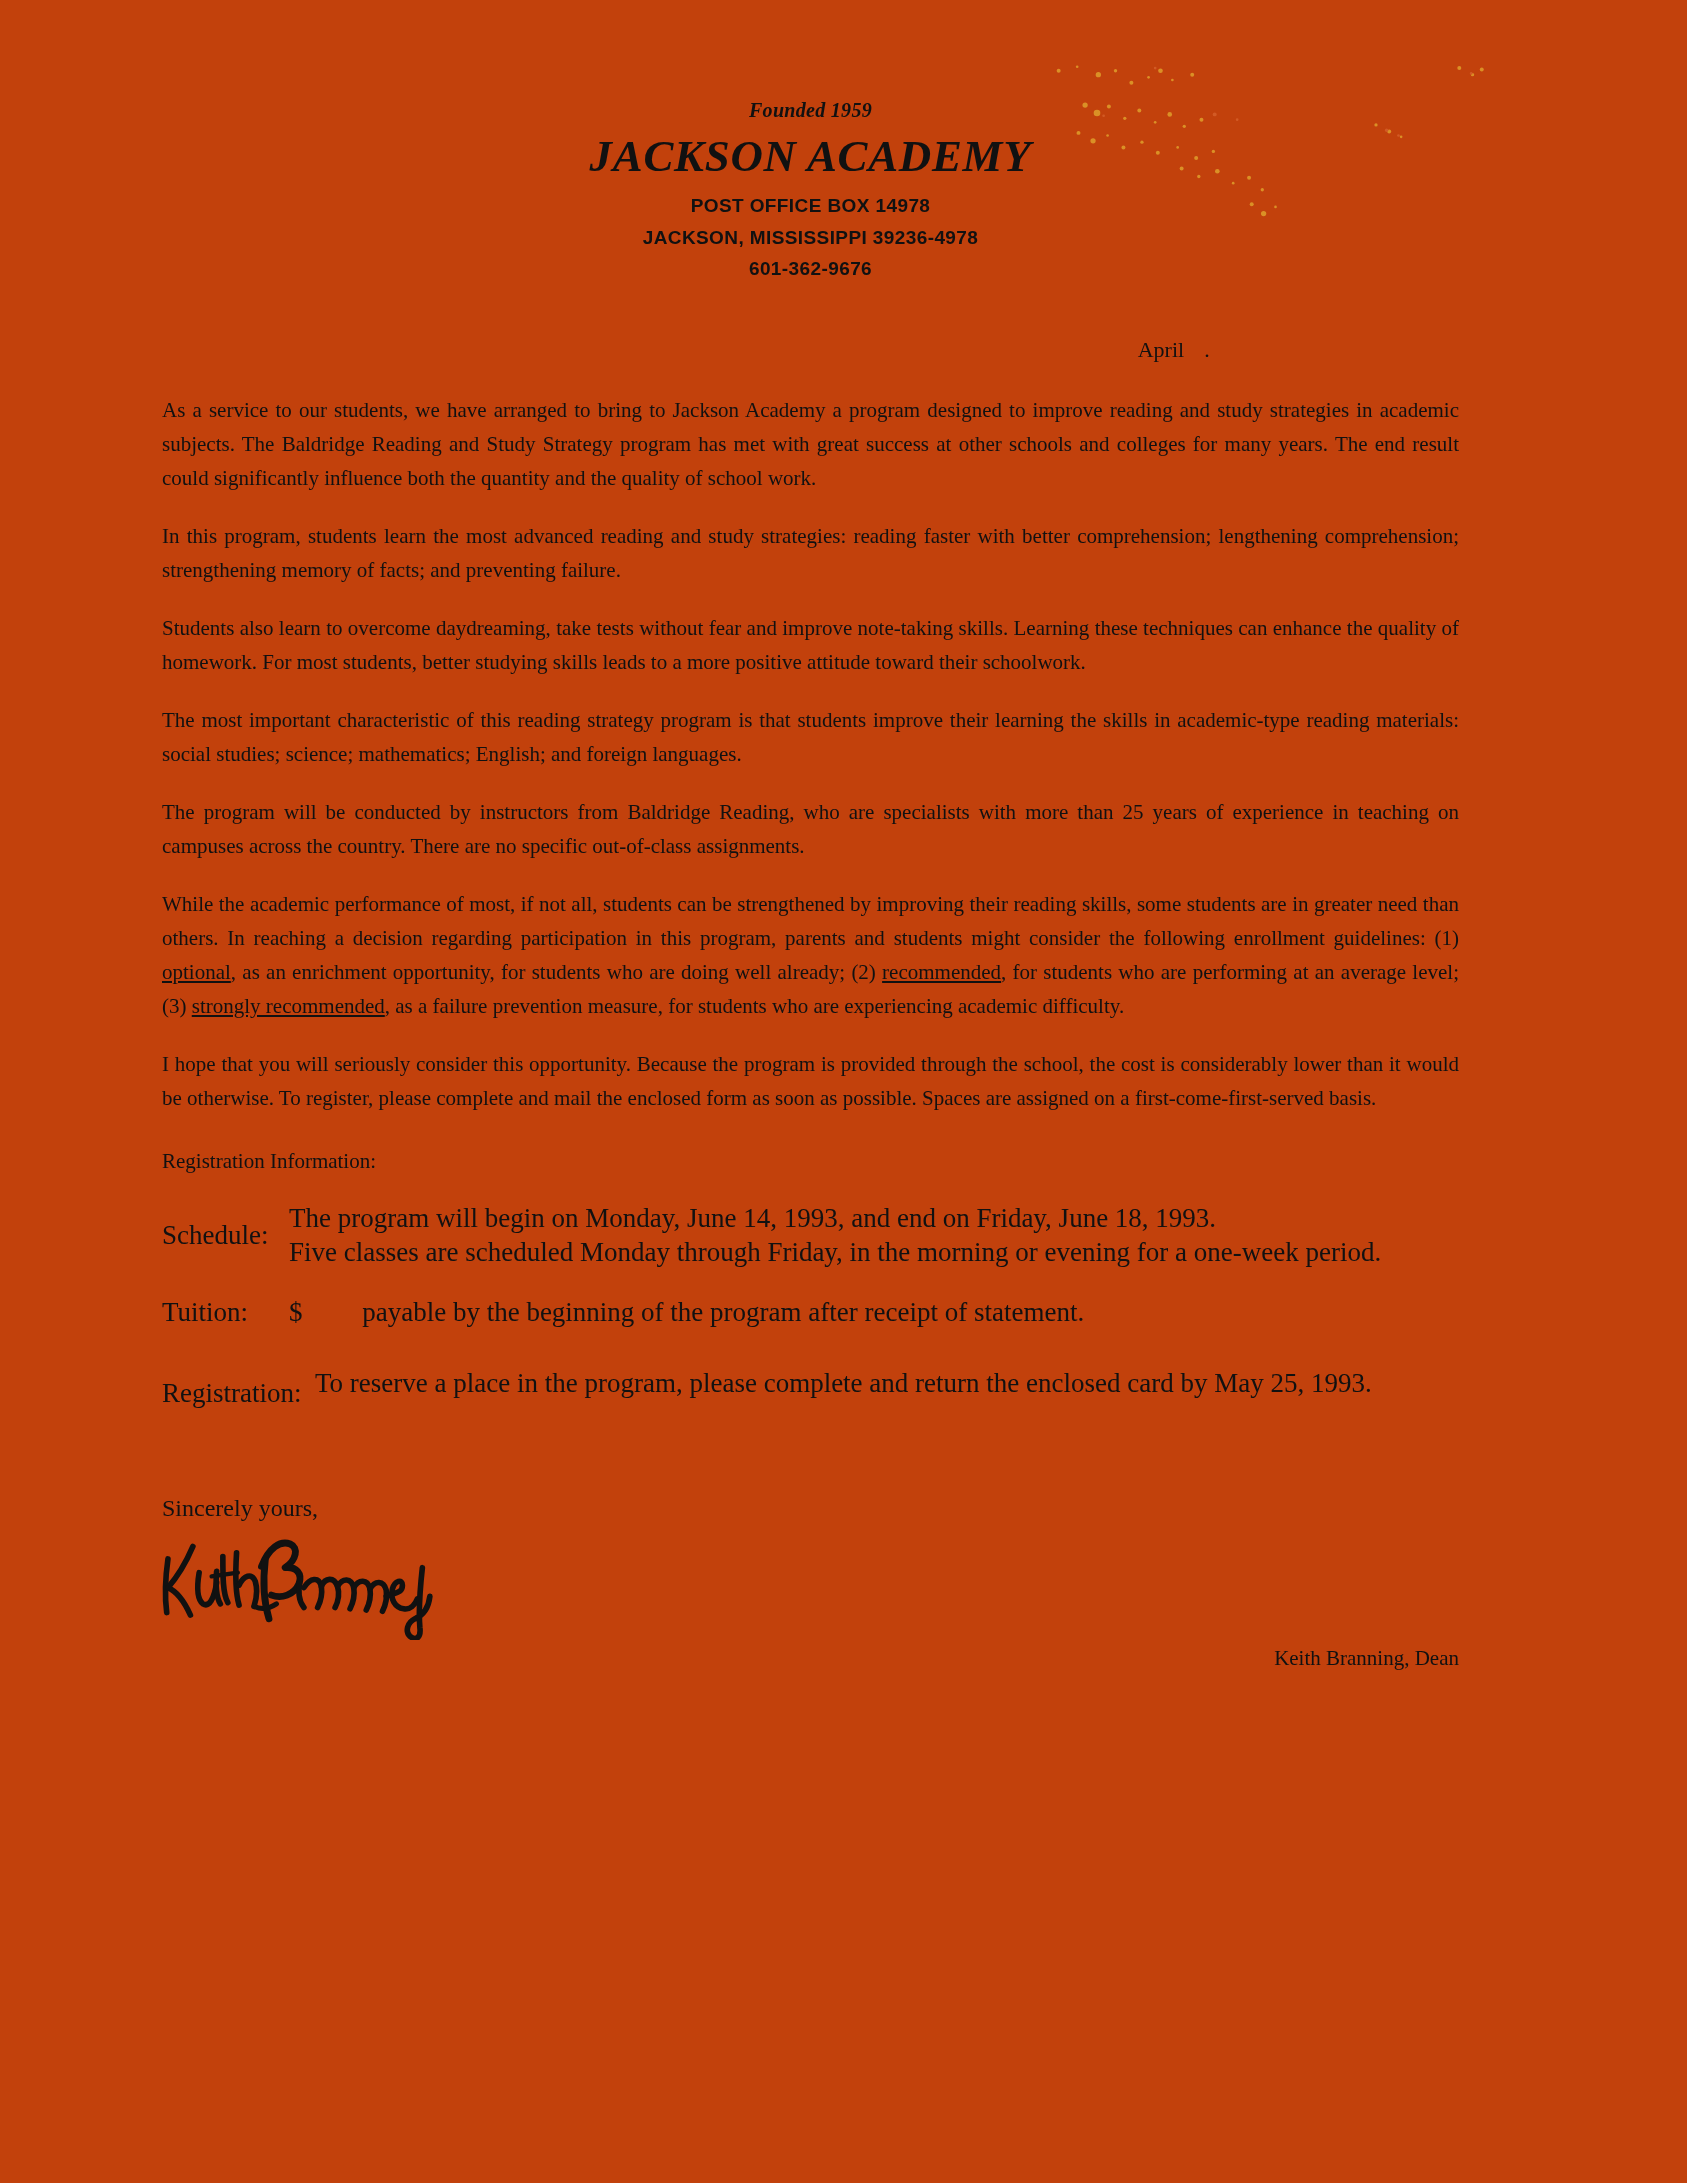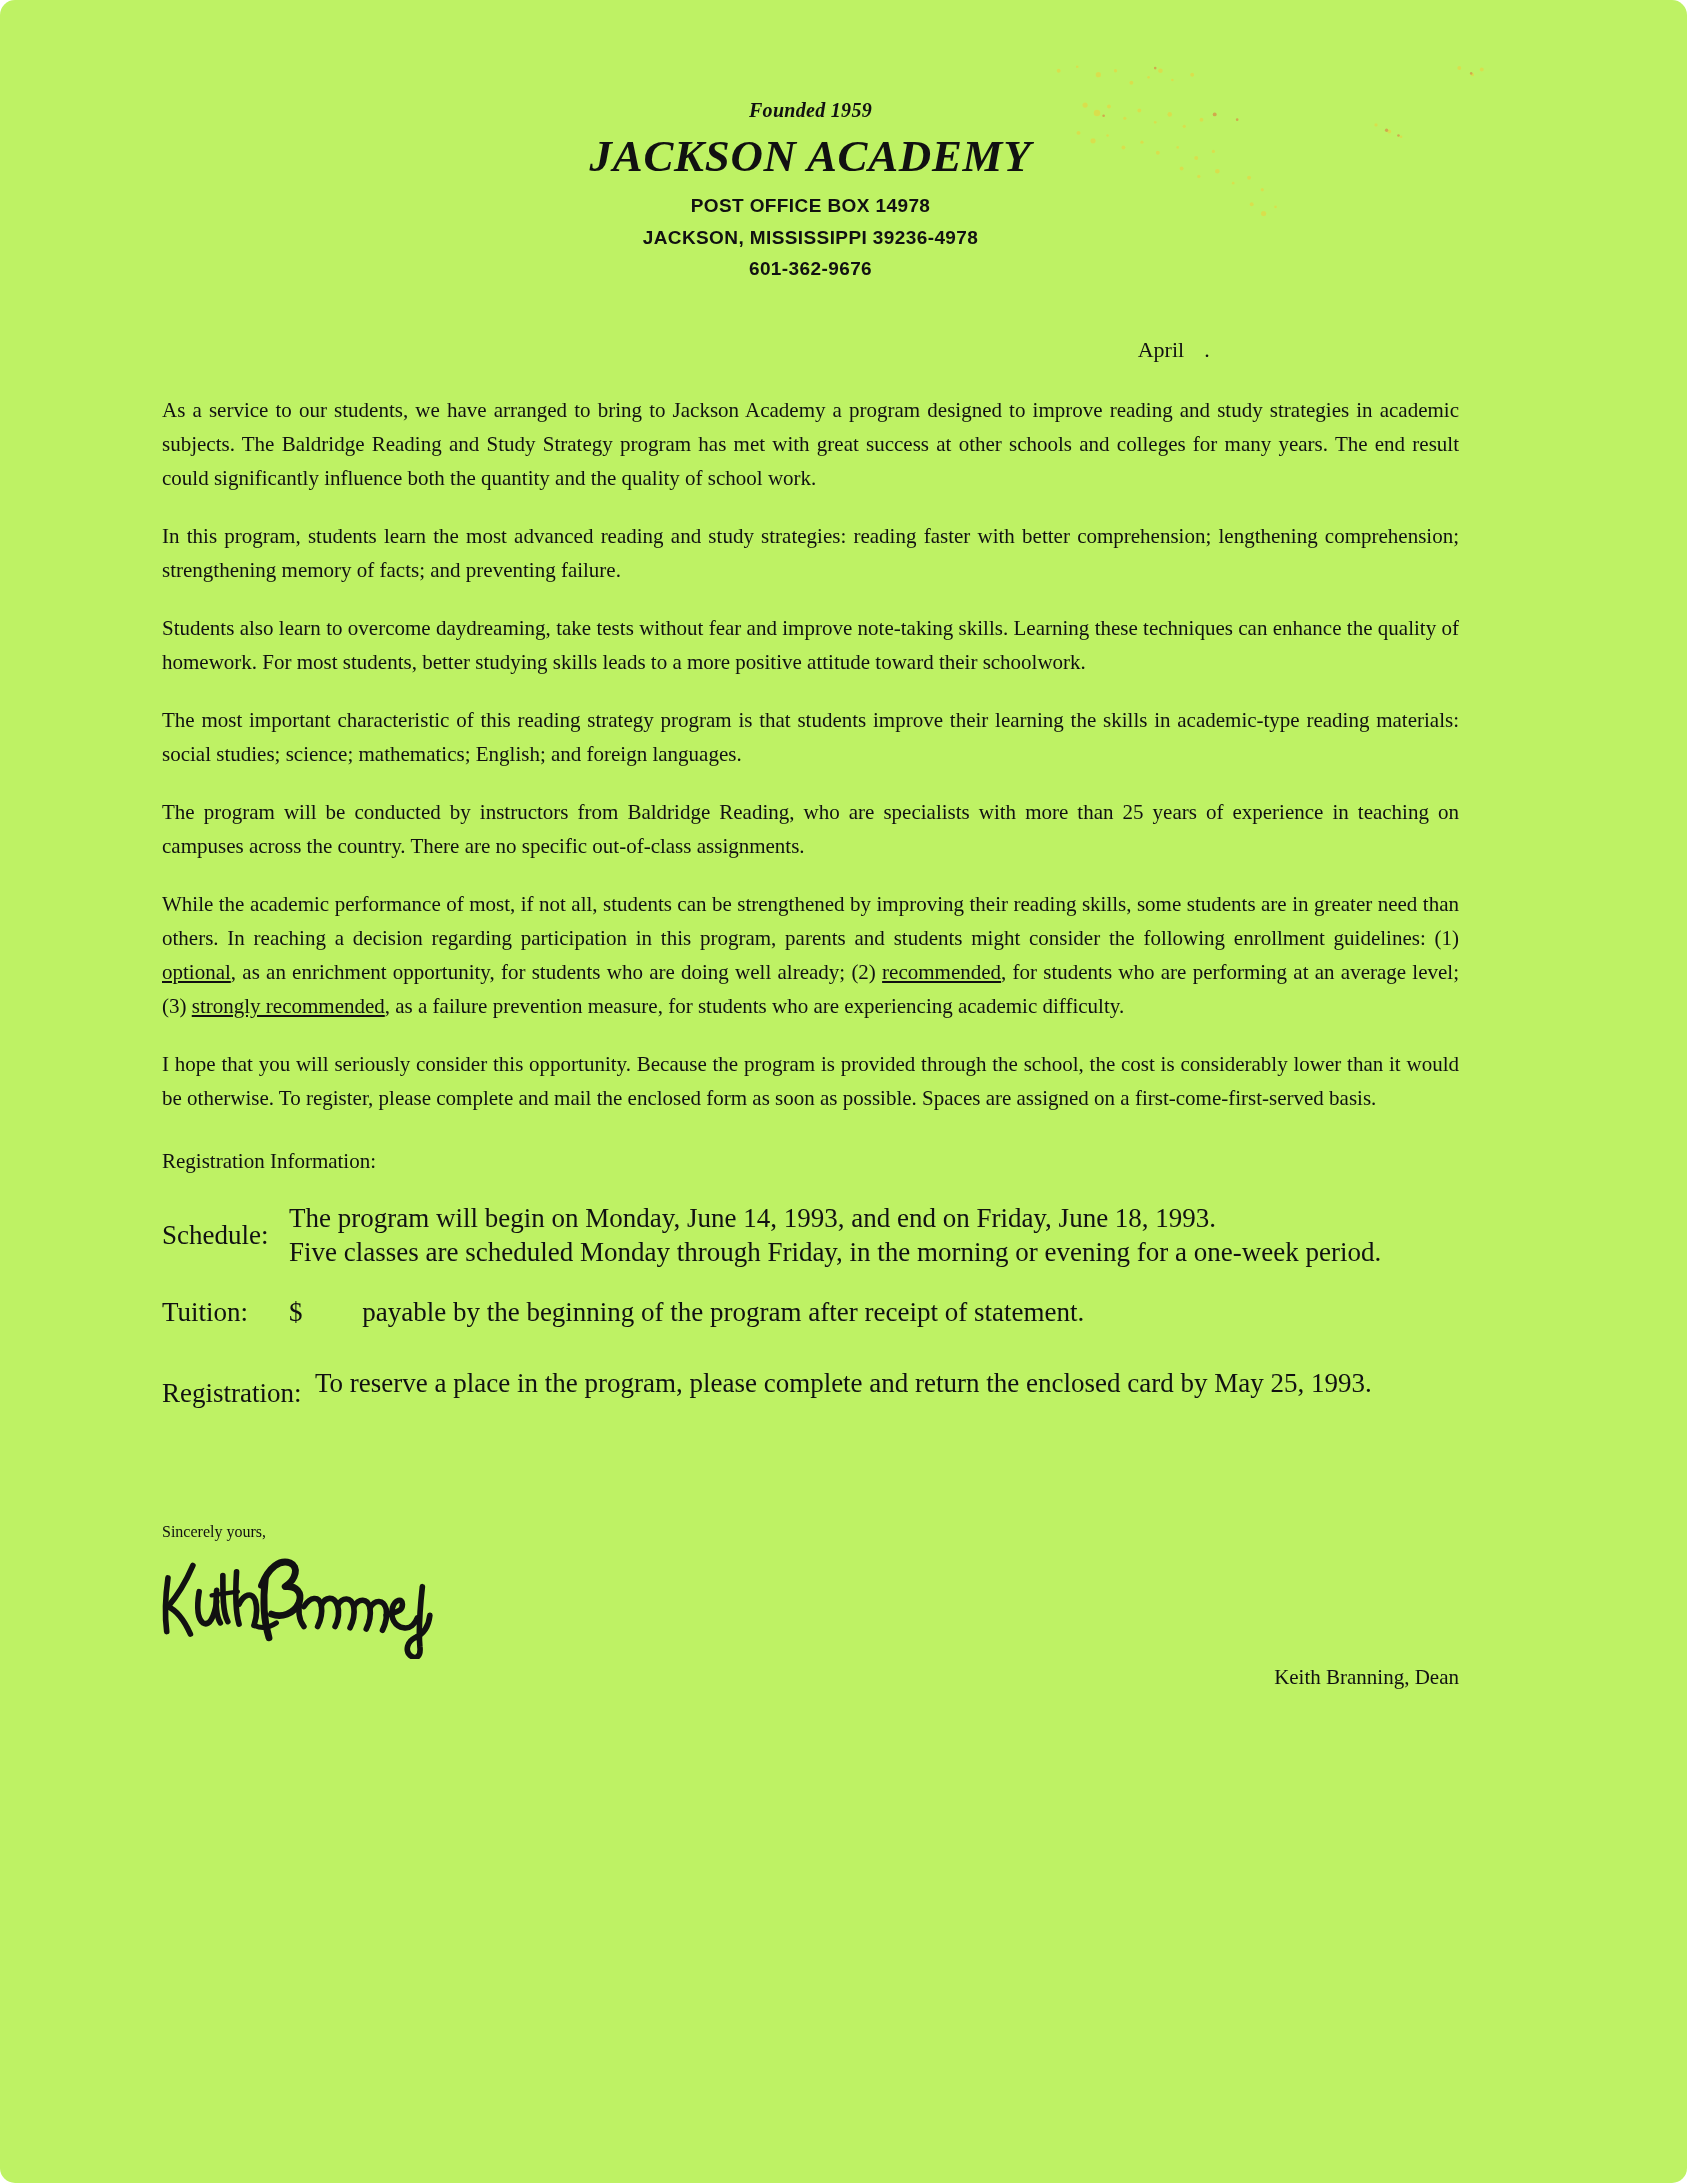--- a/index.html
+++ b/index.html
@@ -8,23 +8,22 @@
     padding: 0;
     background: #ffffff;
   }
   body {
     font-family: "Liberation Serif", serif;
   }
   .page {
     position: relative;
     width: 1687px;
     height: 2183px;
-    background: #bef264;
+    background: #c2410c;
     overflow: hidden;
-    border-radius: 15px;
   }
   
   .scan-speckle {
     position: absolute;
     top: 26.5px;
     left: 1019px;
     width: 476px;
     height: 225px;
     pointer-events: none;
     opacity: .55;
@@ -119,22 +118,22 @@
     width: 127px;
   }
   .reg-label.wide { width: 153px; margin-top: 20px; }
   .reg-value { flex: 1 1 auto; }
   .reg-value .sub-line { display: block; }
   .money-sym { display: inline-block; width: 13.2px; }
   .money-blank { display: inline-block; width: 60px; }
 
   
   .closing {
-    margin-top: 113px;
-    font-size: 16px;
+    margin-top: 85px;
+    font-size: 24px;
     color: #111;
   }
   .signature {
     margin: 12px 0 0 -4px;
     height: 106px;
   }
   .signer {
     margin-top: 4px;
     font-size: 21px;
     color: #111;

